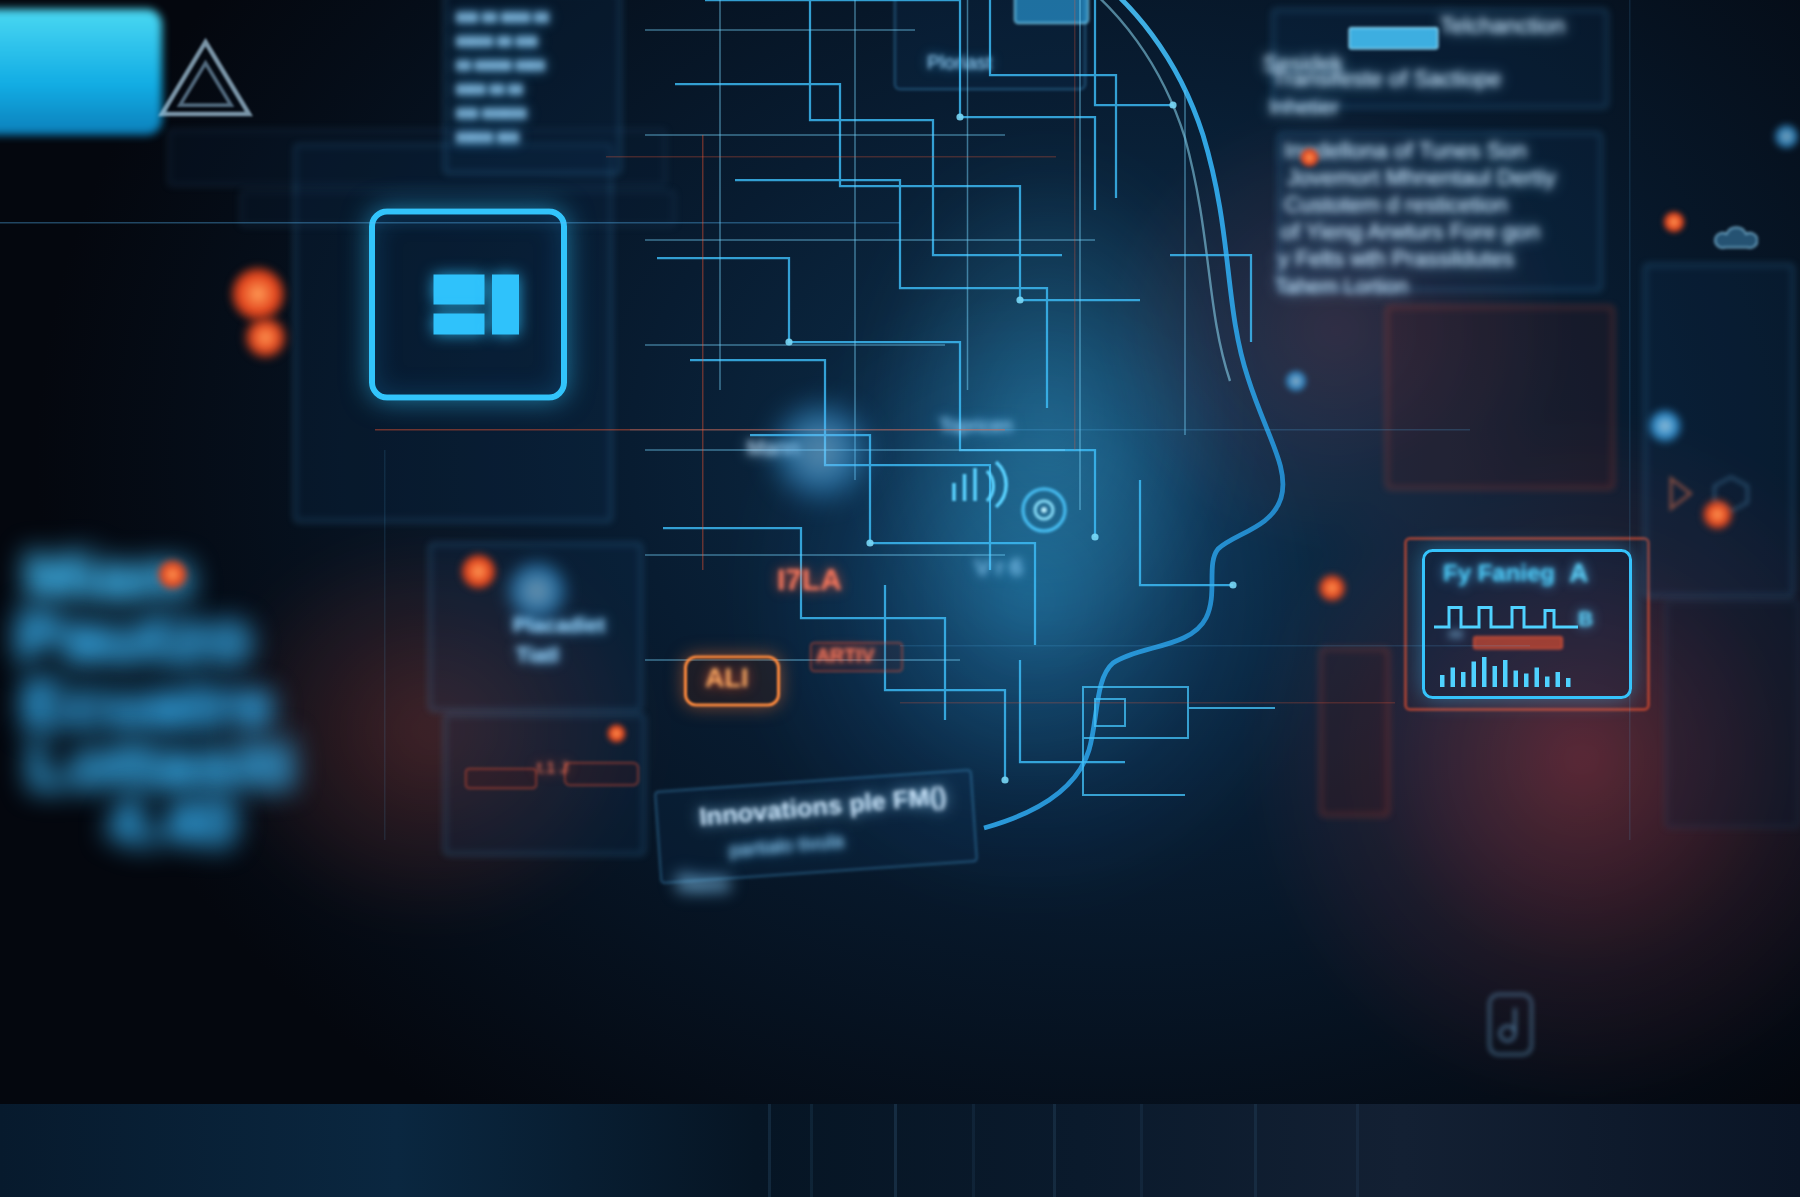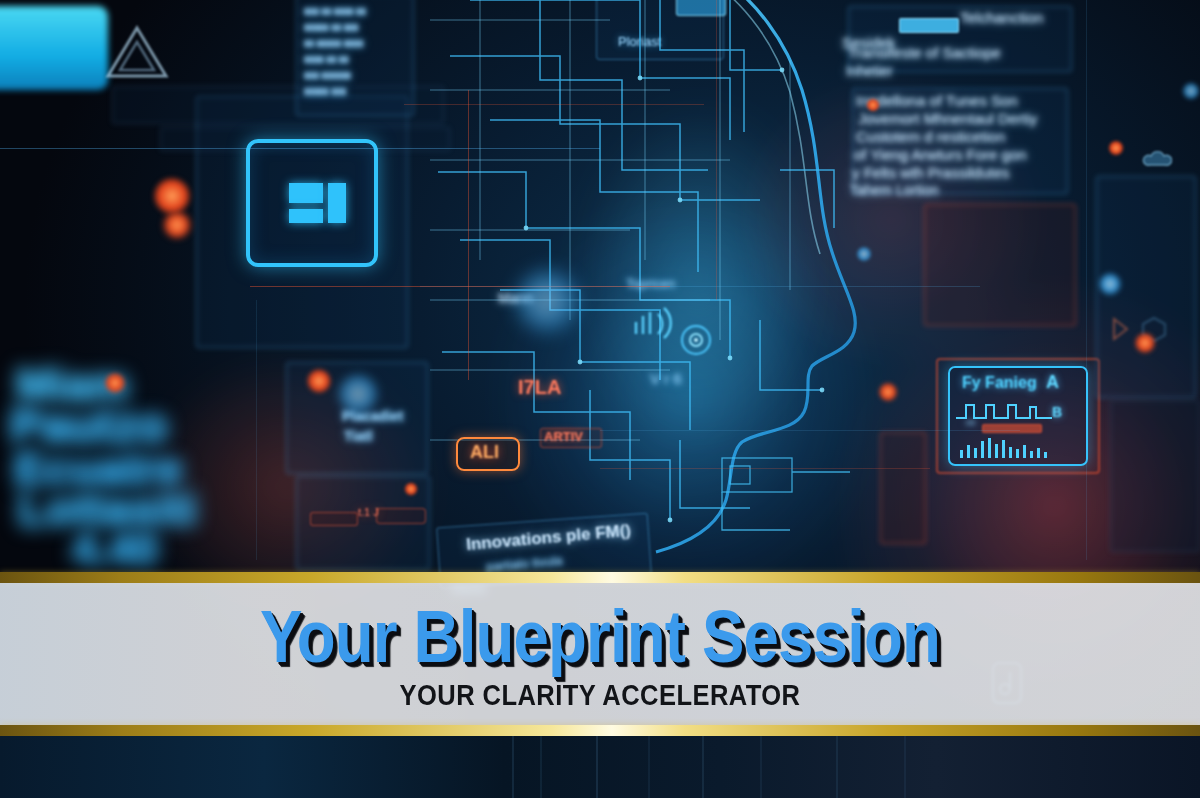--- a/index.html
+++ b/index.html
@@ -350,29 +350,20 @@
     <div class="dot b" style="left:1098px;top:272px;width:24px;height:24px;filter:blur(2.5px);opacity:.8;"></div>
     <div class="dot r" style="left:1134px;top:332px;width:22px;height:22px;filter:blur(2px);"></div>
     <div class="dot b" style="left:1182px;top:82px;width:18px;height:18px;filter:blur(2px);opacity:.7;"></div>
     <div class="dot r" style="left:1108px;top:140px;width:16px;height:16px;filter:blur(1.6px);"></div>
     <div class="dot r" style="left:866px;top:98px;width:14px;height:14px;filter:blur(1.4px);"></div>
     <div class="dot b" style="left:856px;top:246px;width:16px;height:16px;filter:blur(1.6px);opacity:.7;"></div>
     <div class="dot r" style="left:404px;top:482px;width:14px;height:14px;filter:blur(1.6px);"></div>
     <div class="dot b" style="left:512px;top:266px;width:70px;height:70px;filter:blur(9px);opacity:.55;"></div>
   </div>
 
-  <div class="banner">
-    <div class="gold top"></div>
-    <div class="banner-body">
-      <div class="banner-sheen"></div>
-      <div class="title">Your Blueprint Session</div>
-      <div class="subtitle">YOUR CLARITY ACCELERATOR</div>
-    </div>
-    <div class="gold bottom"></div>
-  </div>
 
   <div class="bottom-strip">
     <div class="bs-streak" style="left:512px;opacity:.5;"></div>
     <div class="bs-streak" style="left:540px;opacity:.35;"></div>
     <div class="bs-streak" style="left:596px;opacity:.55;"></div>
     <div class="bs-streak" style="left:648px;opacity:.3;"></div>
     <div class="bs-streak" style="left:702px;opacity:.45;"></div>
     <div class="bs-streak" style="left:760px;opacity:.3;"></div>
     <div class="bs-streak" style="left:836px;opacity:.4;"></div>
     <div class="bs-streak" style="left:904px;opacity:.3;"></div>

